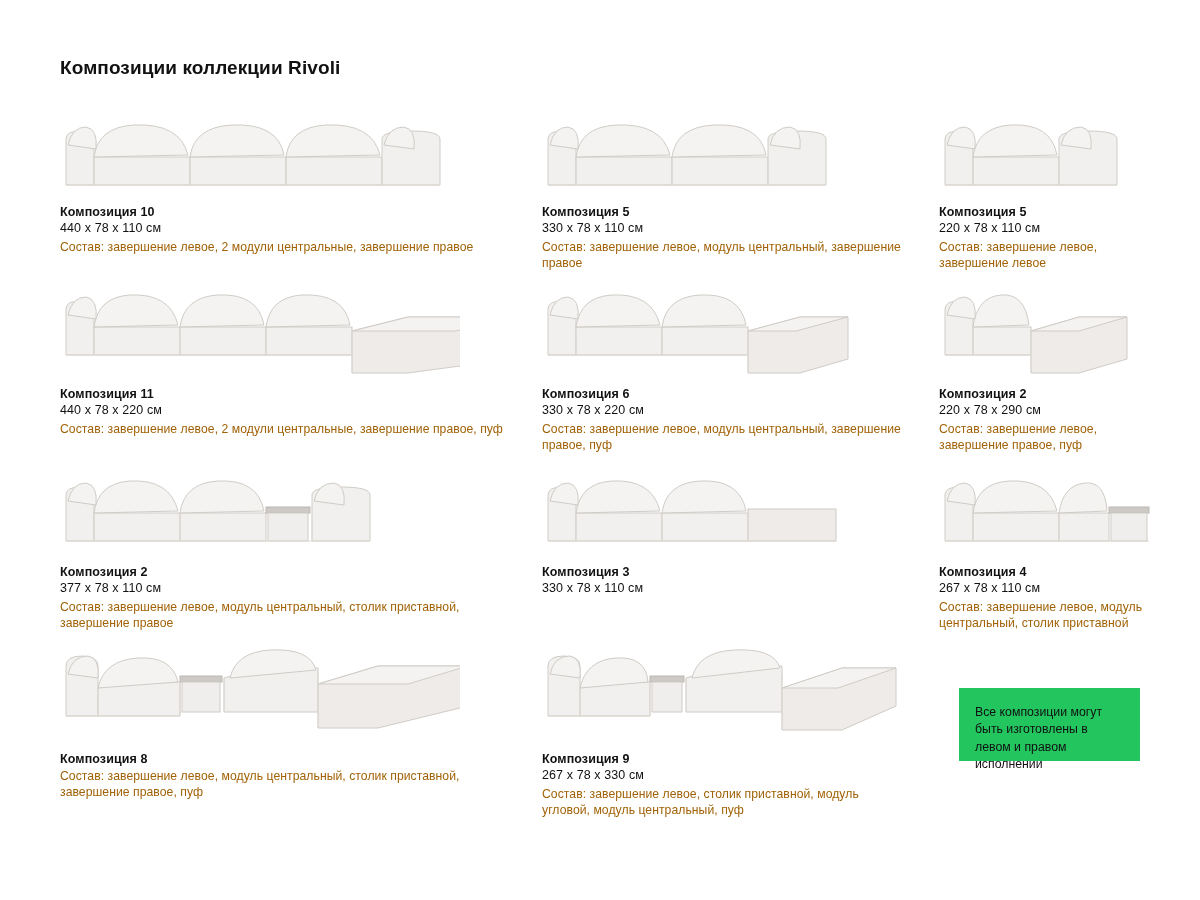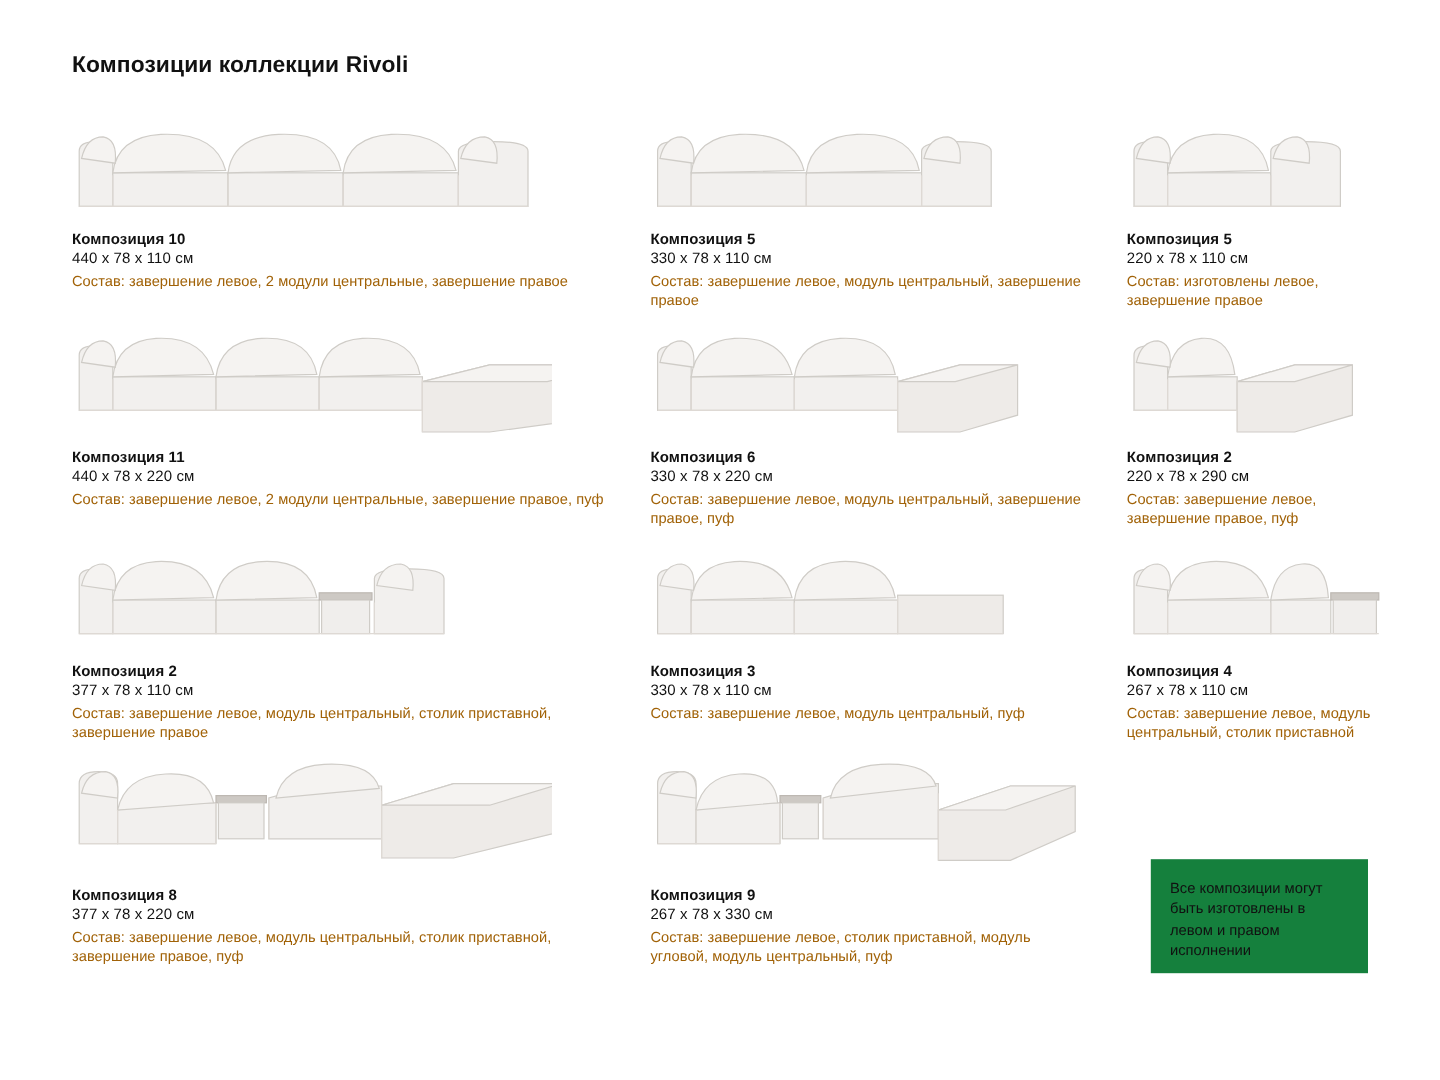--- a/index.html
+++ b/index.html
@@ -19,21 +19,21 @@
     width: 1200px;
     height: 900px;
     box-sizing: border-box;
     padding: 42px 60px 0 60px;
   }
   .page-title {
     font-size: 19px;
     font-weight: bold;
     letter-spacing: 0.1px;
     color: #111111;
-    margin: 2px 0 26px 0;
+    margin: 15px 0 26px 0;
   }
   .grid {
     display: grid;
     grid-template-columns: 470px 385px 225px;
     column-gap: 0px;
     row-gap: 0px;
     gap: 12px;
   }
   .cell {
     box-sizing: border-box;
@@ -63,24 +63,24 @@
   .caption-desc {
     font-size: 12.2px;
     color: #a16207;
     line-height: 1.32;
     margin: 0;
     letter-spacing: 0.05px;
   }
   .note-box {
     position: absolute;
     right: 60px;
-    top: 716px;
+    top: 688px;
     width: 181px;
-    height: 95px;
-    background: #15803d;
+    height: 73px;
+    background: #22c55e;
     box-sizing: border-box;
     padding: 16px 16px 0 16px;
   }
   .note-box p {
     margin: 0;
     font-size: 12.3px;
     line-height: 1.42;
     color: #111111;
   }
 </style>
@@ -166,21 +166,21 @@
           </g>
           <g stroke="#ded9d4" stroke-width="1" fill="none">
             <line x1="34" y1="54" x2="34" y2="80"></line>
             <line x1="120" y1="54" x2="120" y2="80"></line>
             <line x1="6" y1="80" x2="178" y2="80"></line>
           </g>
         </svg>
       </div>
       <p class="caption-title">Композиция 5</p>
       <p class="caption-dims">220 x 78 x 110 см</p>
-      <p class="caption-desc">Состав: изготовлены левое, завершение правое</p>
+      <p class="caption-desc">Состав: завершение левое, завершение левое</p>
     </div>
 
     <div class="cell row-2">
       <div class="art">
         <svg width="400" height="104" viewBox="0 0 400 104" xmlns="http://www.w3.org/2000/svg" aria-hidden="true">
           <g stroke="#cfccc7" stroke-width="1" fill="#f2f0ee">
             <path d="M6 26 L6 72 L34 72 L34 26 Q34 18 20 18 Q6 18 6 26 Z"></path>
             <rect x="34" y="44" width="86" height="28"></rect>
             <rect x="120" y="44" width="86" height="28"></rect>
             <rect x="206" y="44" width="86" height="28"></rect>
@@ -300,21 +300,20 @@
           <g stroke="#ded9d4" stroke-width="1" fill="none">
             <line x1="34" y1="50" x2="34" y2="76"></line>
             <line x1="120" y1="50" x2="120" y2="76"></line>
             <line x1="206" y1="46" x2="206" y2="76"></line>
             <line x1="6" y1="76" x2="294" y2="76"></line>
           </g>
         </svg>
       </div>
       <p class="caption-title">Композиция 3</p>
       <p class="caption-dims">330 x 78 x 110 см</p>
-      <p class="caption-desc">Состав: завершение левое, модуль центральный, пуф</p>
     </div>
 
     <div class="cell row-3">
       <div class="art">
         <svg width="230" height="100" viewBox="0 0 230 100" xmlns="http://www.w3.org/2000/svg" aria-hidden="true">
           <g stroke="#cfccc7" stroke-width="1" fill="#f2f0ee">
             <path d="M6 30 L6 76 L34 76 L34 30 Q34 22 20 22 Q6 22 6 30 Z"></path>
             <rect x="34" y="48" width="86" height="28"></rect>
             <rect x="120" y="48" width="50" height="28"></rect>
             <path d="M34 48 Q38 18 70 16 Q110 14 118 46 Z" fill="#f5f3f1"></path>
@@ -356,21 +355,20 @@
           <g stroke="#ded9d4" stroke-width="1" fill="none">
             <line x1="38" y1="44" x2="38" y2="72"></line>
             <line x1="120" y1="38" x2="120" y2="72"></line>
             <line x1="164" y1="34" x2="164" y2="68"></line>
             <line x1="258" y1="28" x2="258" y2="84"></line>
             <line x1="6" y1="72" x2="120" y2="72"></line>
           </g>
         </svg>
       </div>
       <p class="caption-title">Композиция 8</p>
-      <p class="caption-dims">377 x 78 x 220 см</p>
       <p class="caption-desc">Состав: завершение левое, модуль центральный, столик приставной, завершение правое, пуф</p>
     </div>
 
     <div class="cell row-4">
       <div class="art">
         <svg width="370" height="108" viewBox="0 0 370 108" xmlns="http://www.w3.org/2000/svg" aria-hidden="true">
           <g stroke="#cfccc7" stroke-width="1" fill="#f2f0ee">
             <path d="M6 22 L6 72 L38 72 L38 22 Q38 12 22 12 Q6 12 6 22 Z"></path>
             <path d="M38 44 L38 72 L108 72 L108 38 L70 38 Z" fill="#f2f0ee"></path>
             <path d="M38 44 Q44 16 74 14 Q104 12 106 38 Z" fill="#f5f3f1"></path>

